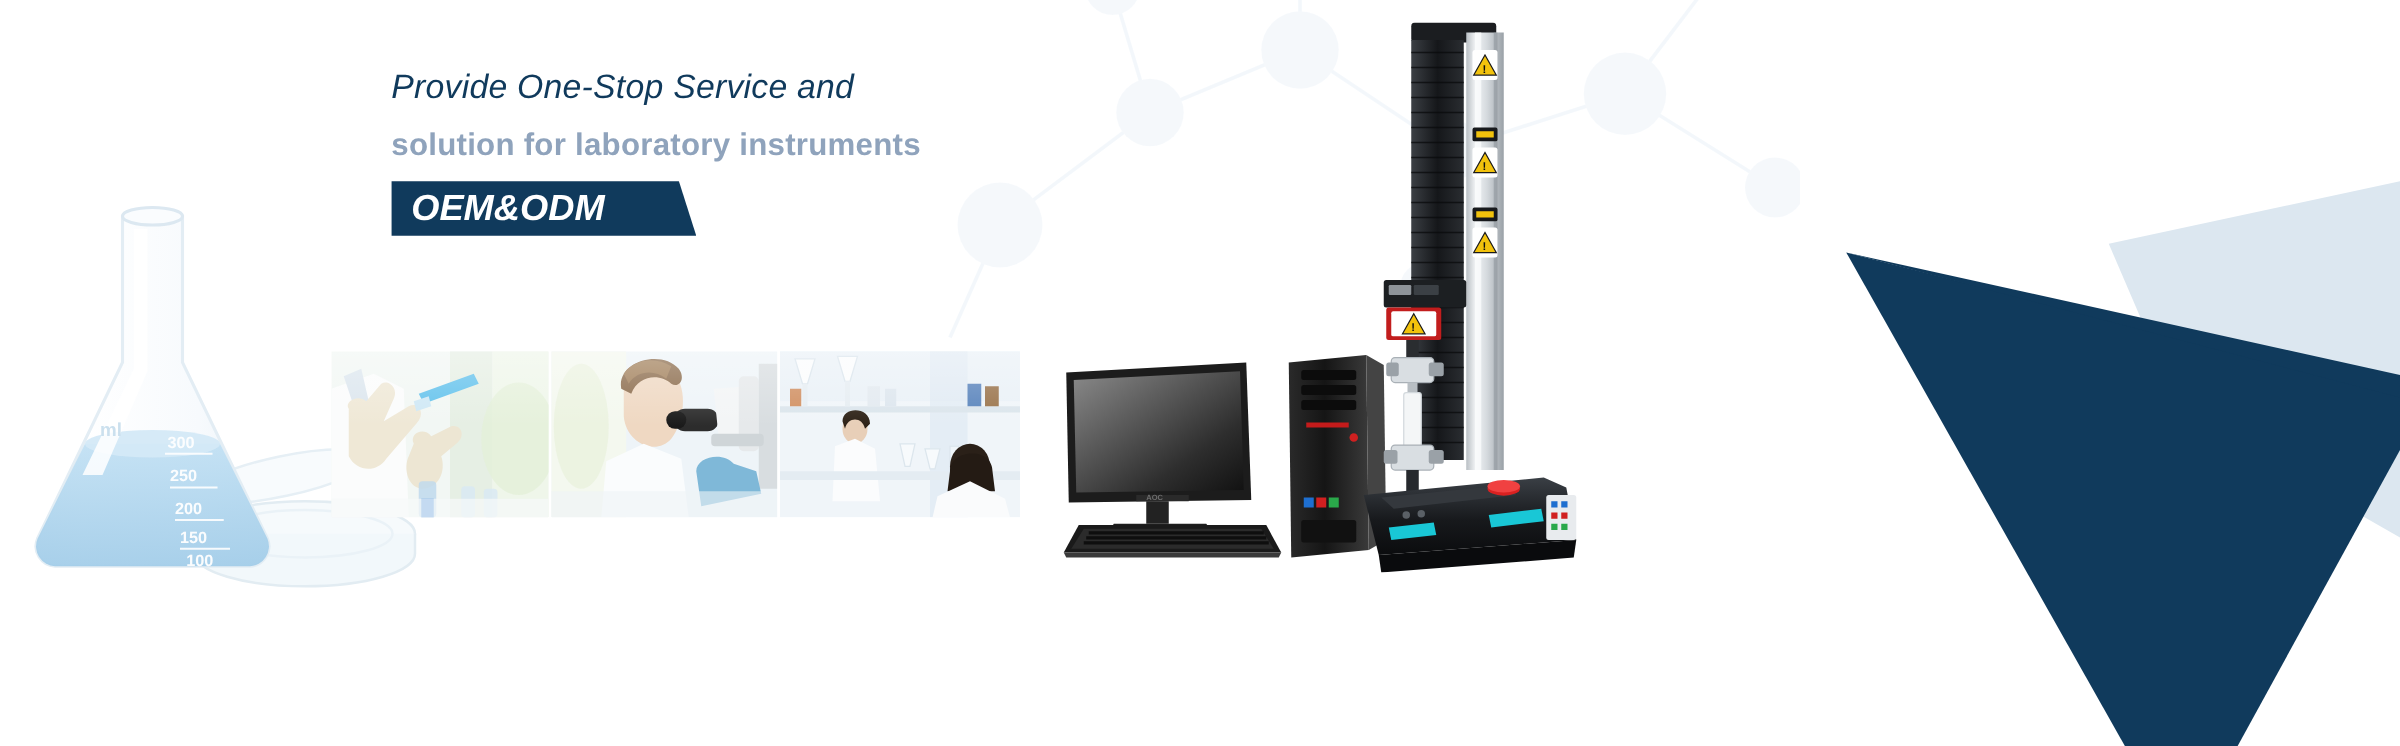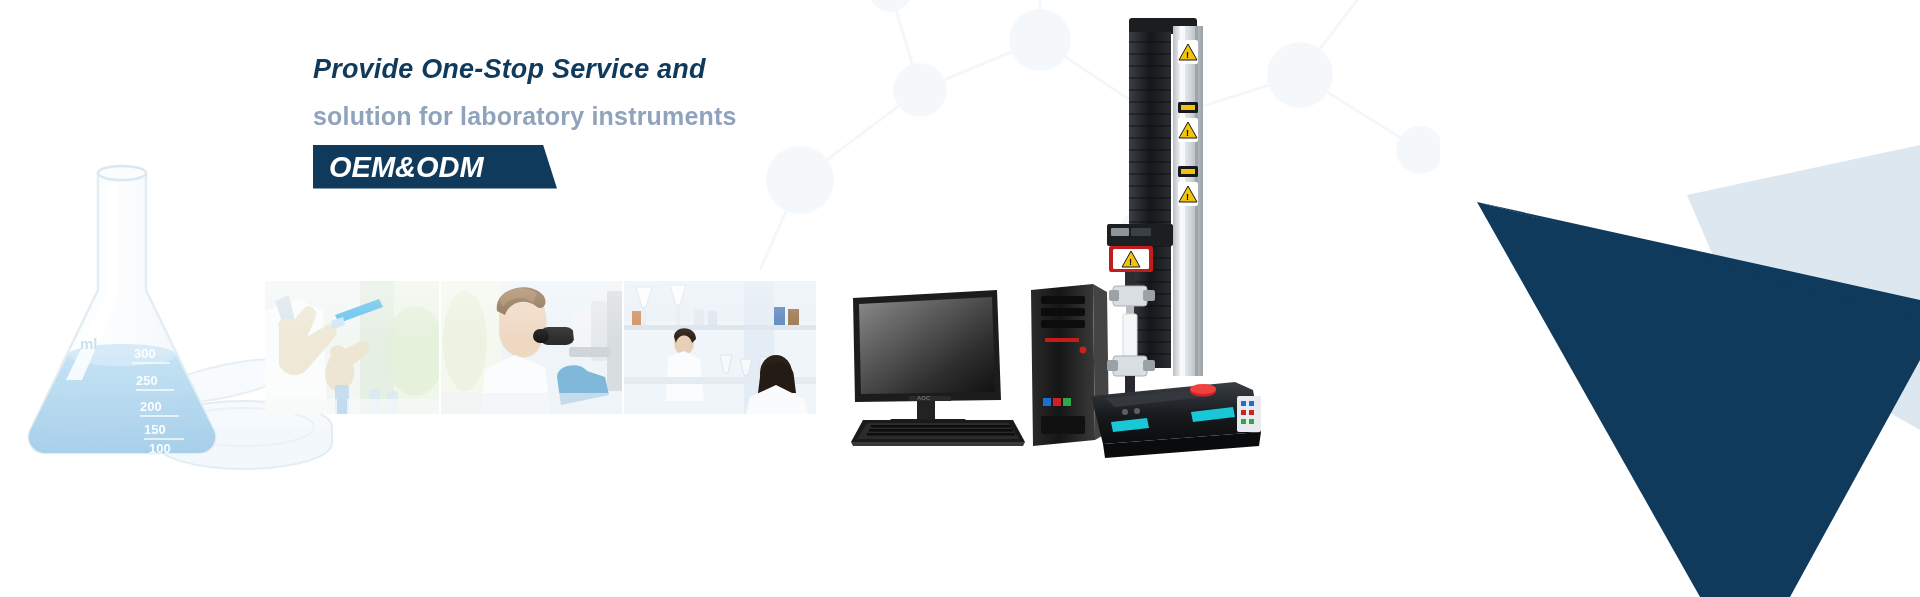--- a/index.html
+++ b/index.html
@@ -16,21 +16,21 @@
 
   
   .tri-light{
     position:absolute;left:0;top:0;width:1920px;height:597px;
     pointer-events:none;
   }
 
   
   .textblock{position:absolute;left:313px;top:55px;width:620px;}
   .line1{
-    font-size:27px;font-style:italic;font-weight:bold;
+    font-size:27px;font-style:italic;font-weight:normal;
     color:#103A5C;letter-spacing:.2px;line-height:1.05;
     white-space:nowrap;
   }
   .line2{
     margin-top:20px;
     font-size:25px;font-weight:bold;
     color:#8FA3BC;letter-spacing:.2px;line-height:1.05;
     white-space:nowrap;
   }
   .badge{

